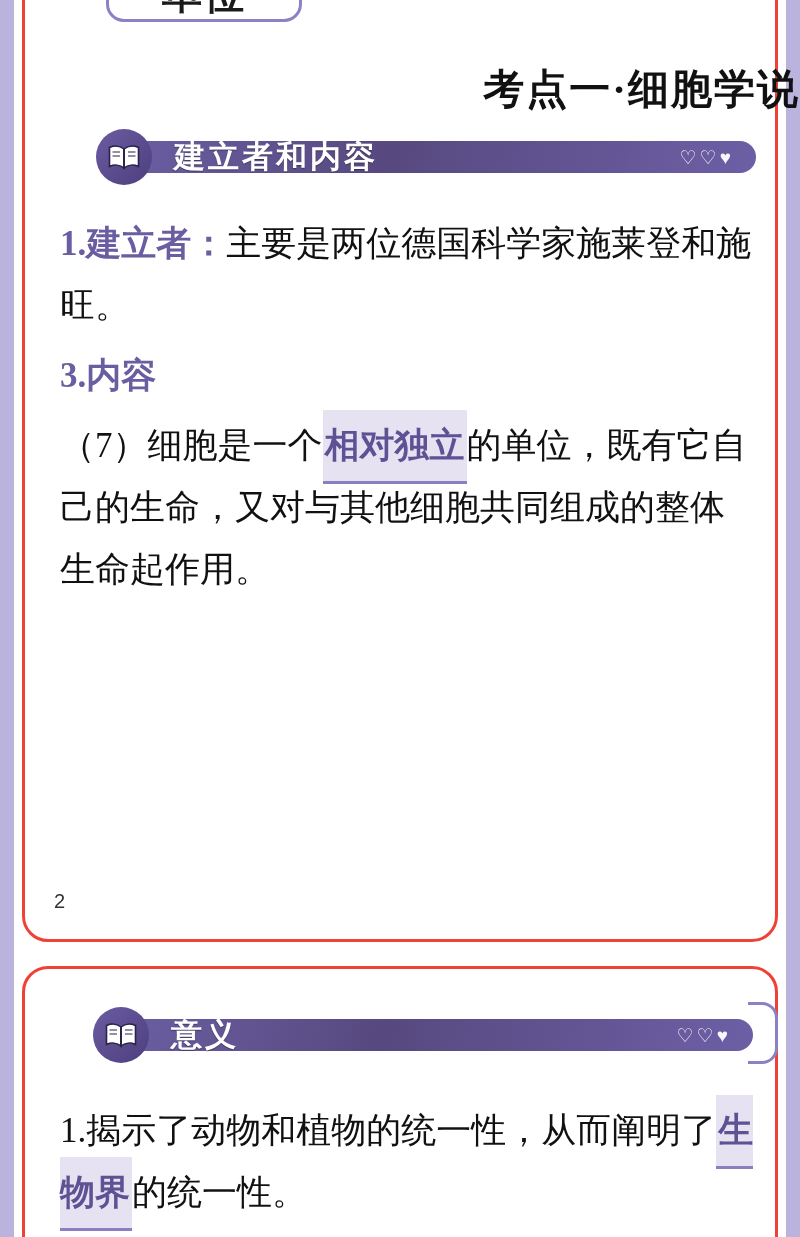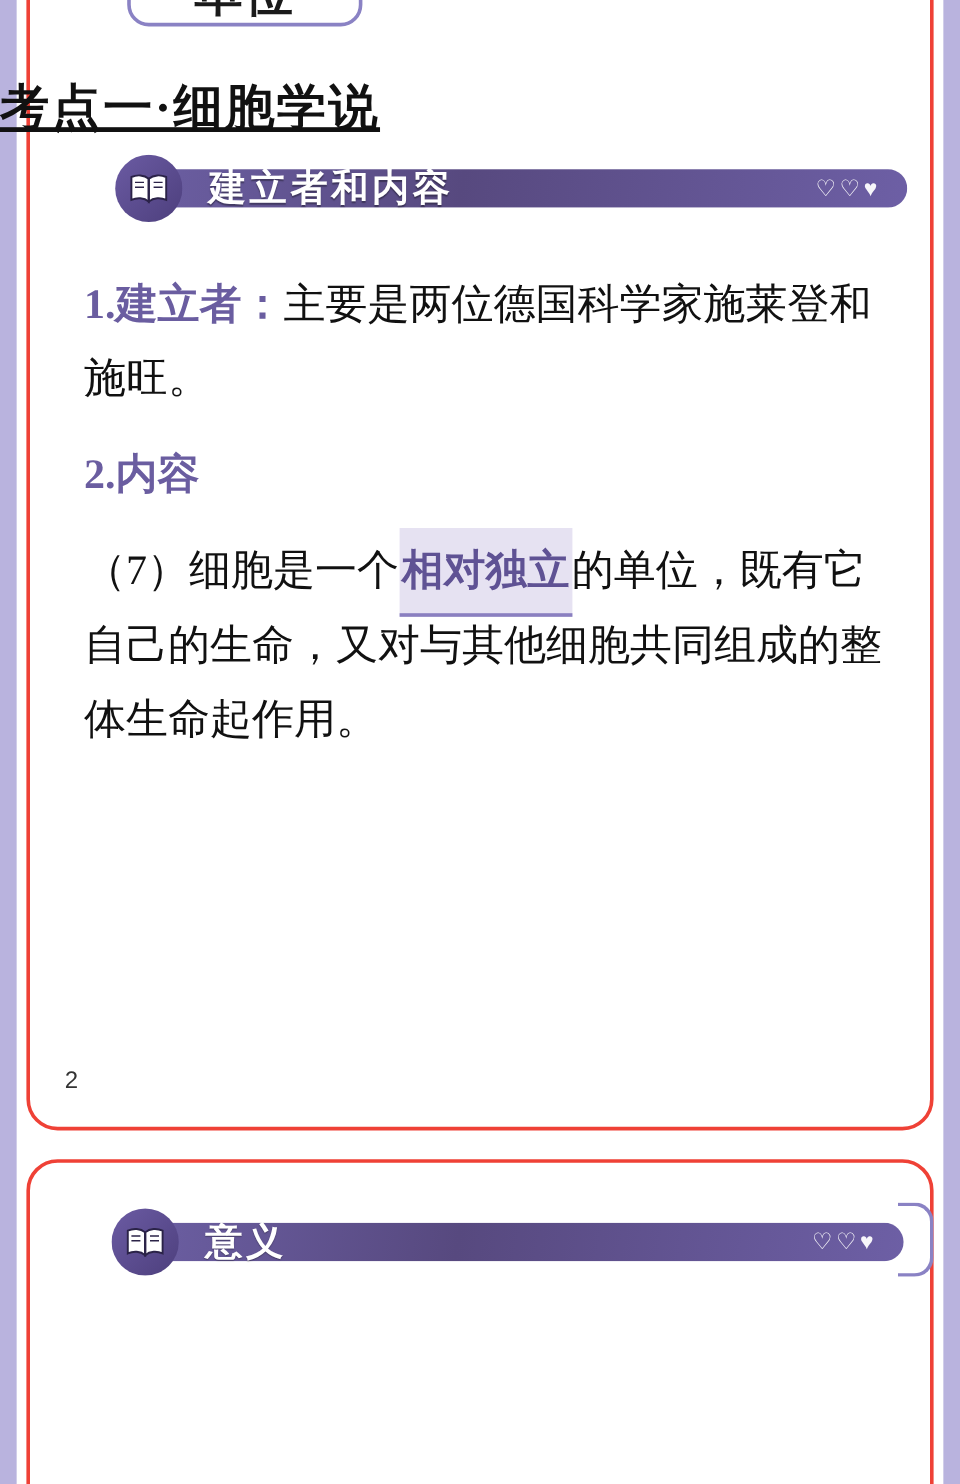--- a/index.html
+++ b/index.html
@@ -76,26 +76,25 @@
     color: #1a1a1a;
     line-height: 1;
     padding-bottom: 4px;
     letter-spacing: 2px;
   }
 
   .section-title {
     position: absolute;
     left: 0; right: 0;
     top: 62px;
-    text-align: left;
+    text-align: right;
     font-size: 41px;
     font-weight: bold;
     color: #111111;
     letter-spacing: 2px;
-    text-decoration: underline;
   }
 
   
   .banner {
     position: absolute;
     display: flex;
     align-items: center;
     height: 50px;
   }
   .banner .book-icon {
@@ -143,21 +142,21 @@
   #banner-2 { left: 93px; top: 1010px; width: 660px; }
 
   
   .body-text {
     position: absolute;
     font-size: 35px;
     line-height: 62px;
     color: #111111;
     letter-spacing: 0px;
   }
-  .body-text p { margin: 18px; }
+  .body-text p { margin: 8px; }
   .lead { color: #6a5da0; font-weight: bold; }
   .hl {
     color: #5f5294;
     font-weight: bold;
     background: #e6e2f2;
     border-radius: 3px;
     padding: 0 2px;
   }
   .hl-u {
     color: #5f5294;
@@ -225,21 +224,21 @@
       <span class="label">建立者和内容</span>
       <span class="hearts">♡♡♥</span>
     </div>
   </div>
 
   <div class="body-text" id="text-1">
     <p>
       <span class="lead">1.建立者：</span><span>主要是两位德国科学家施莱登和施旺。</span>
     </p>
     <p>
-      <span class="lead">2.内容</span>
+      <span class="lead">3.内容</span>
     </p>
     <p>
       <span>（7）细胞是一个</span><span class="hl-u">相对独立</span><span>的单位，既有它自己的生命，又对与其他细胞共同组成的整体生命起作用。</span>
     </p>
   </div>
 
   <div class="page-number">2</div>
 
   <div class="card bottom"></div>
   <div class="sliver"></div>
@@ -252,14 +251,19 @@
         <path d="M17 5 L17 24" stroke="#2b2348" stroke-width="1.8"></path>
         <path d="M5.5 8 L13 8 M5.5 12 L13 12 M21 8 L28.5 8 M21 12 L28.5 12" stroke="#2b2348" stroke-width="1.2"></path>
       </svg>
     </div>
     <div class="bar">
       <span class="label">意义</span>
       <span class="hearts">♡♡♥</span>
     </div>
   </div>
 
+  <div class="body-text" id="text-2">
+    <p>
+      <span>1.</span><span>揭示了动物和植物的统一性，从而阐明了</span><span class="hl-u">生物界</span><span>的统一性。</span>
+    </p>
+  </div>
 
 </div>
 
 </body></html>

